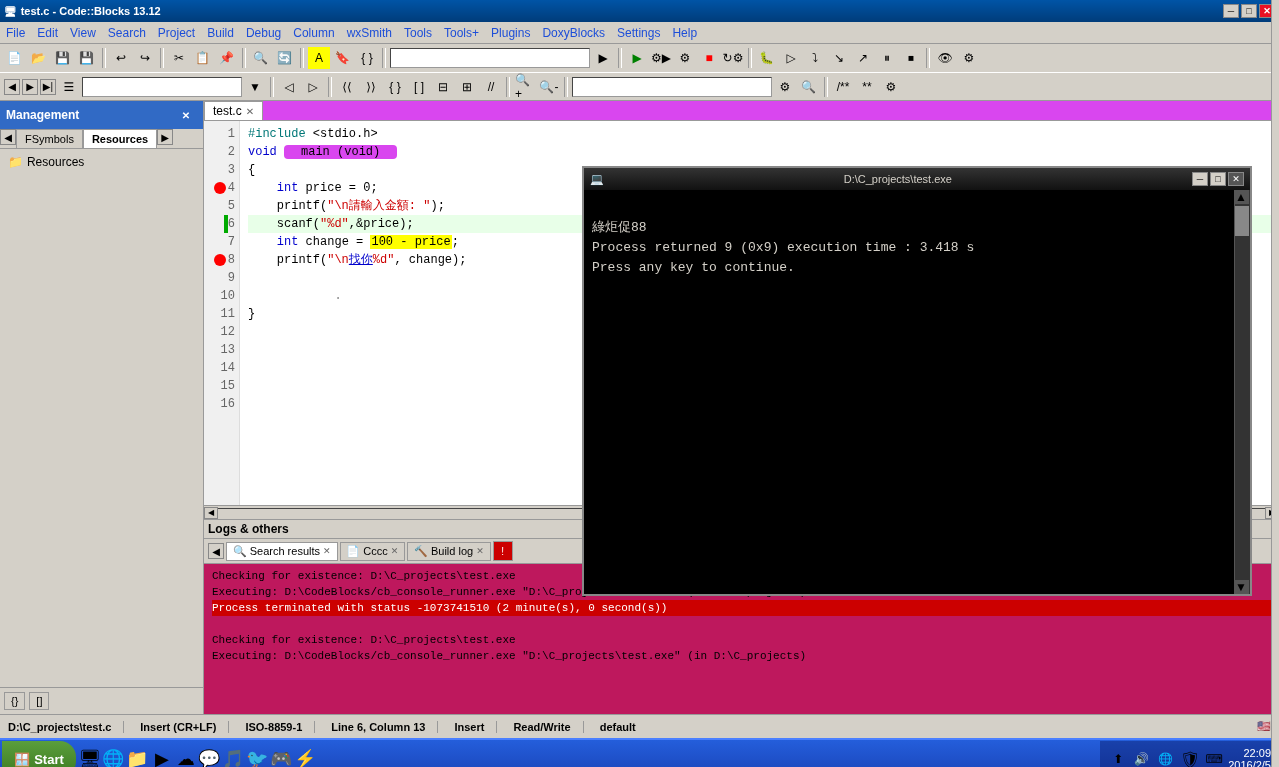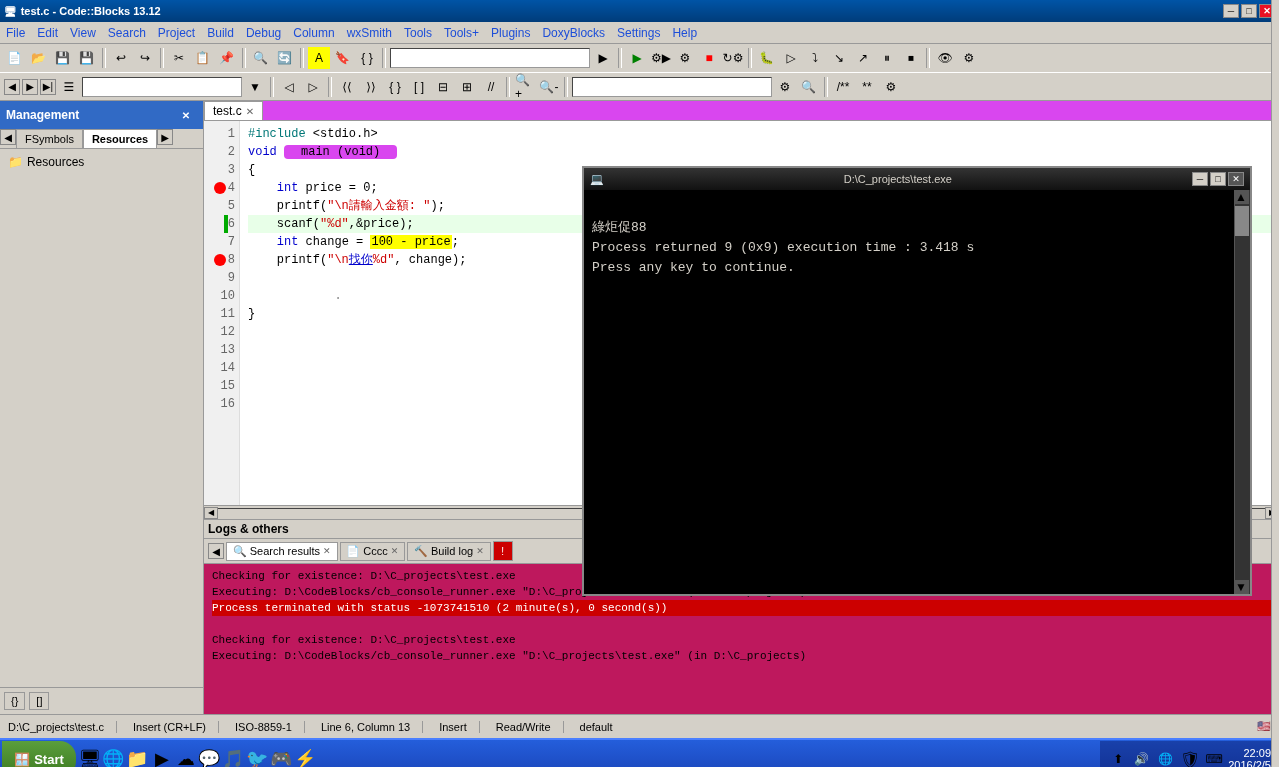--- a/index.html
+++ b/index.html
@@ -61,21 +61,21 @@
     .logs-area { height: 195px; border-top: 1px solid #999; display: flex; flex-direction: column; }
     .logs-header { background: #d4d0c8; border-bottom: 1px solid #999; display: flex; align-items: center; padding: 2px 4px; font-size: 12px; font-weight: bold; }
     .logs-tabs { display: flex; background: #d4d0c8; border-bottom: 1px solid #999; align-items: center; gap: 2px; padding: 2px 4px; }
     .log-tab { display: flex; align-items: center; padding: 2px 6px; font-size: 11px; background: #d4d0c8; border: 1px solid #999; gap: 3px; cursor: pointer; }
     .log-tab.active { background: white; }
     .log-tab-close { font-size: 9px; color: #666; }
     .logs-content { flex: 1; background: #be185d; padding: 4px 8px; font-family: 'Courier New', monospace; font-size: 11px; overflow: auto; color: #000; line-height: 16px; }
     .logs-error { background: #cc0000; color: white; }
 
     
-    .status-bar { height: 24px; background: #d4d0c8; border-top: 1px solid #999; display: flex; align-items: center; padding: 4px 8px; font-size: 11px; gap: 16px; }
+    .status-bar { height: 24px; background: #d4d0c8; border-top: 1px solid #999; display: flex; align-items: center; padding: 4px 8px; font-size: 11px; gap: 16px; font-weight: bold; }
     .status-item { border-right: 1px solid #999; padding-right: 12px; }
 
     
     .taskbar { height: 40px; background: linear-gradient(to bottom, #245edb, #1a44b8); display: flex; align-items: center; border-top: 2px solid #4a7fff; }
     .start-btn { height: 36px; padding: 0 12px; background: linear-gradient(to bottom, #5a9e3c, #3d7a20); border-radius: 0 16px 16px 0; color: white; font-weight: bold; font-size: 13px; display: flex; align-items: center; gap: 4px; cursor: pointer; margin-left: 2px; }
     .taskbar-items { display: flex; flex: 1; align-items: center; padding: 0 4px; gap: 4px; }
     .taskbar-tray { display: flex; align-items: center; gap: 4px; padding: 0 8px; background: rgba(0,0,60,0.3); height: 36px; }
     .tray-item { width: 20px; height: 20px; display: flex; align-items: center; justify-content: center; cursor: pointer; }
     .clock { color: white; font-size: 11px; text-align: right; }
 

